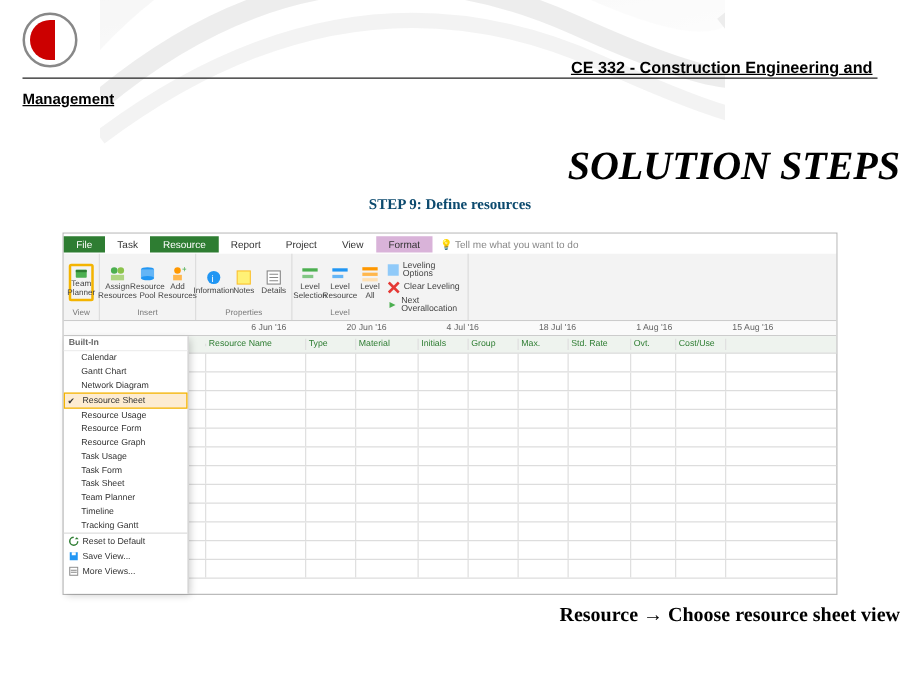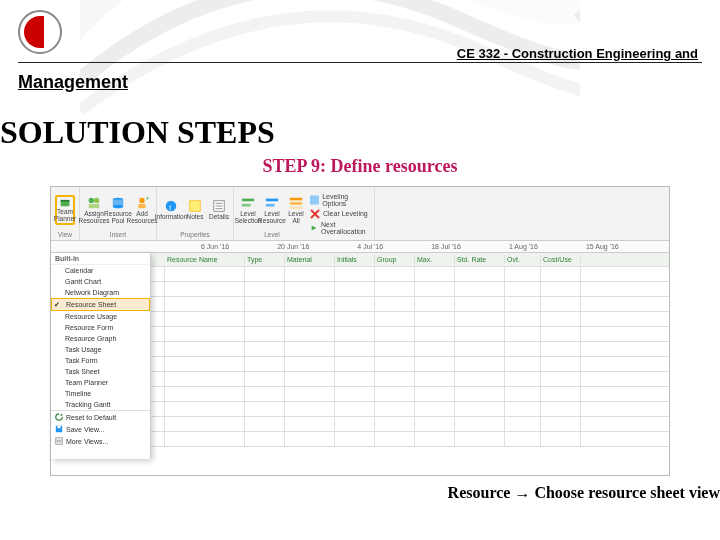--- a/index.html
+++ b/index.html
@@ -47,39 +47,40 @@
     position: absolute;
     right: 22px; top: 46px;
     font-size: 13px; font-weight: bold;
     text-decoration: underline;
     z-index: 2;
     margin-left: 23px;
   }
   .mgmt {
     position: absolute;
     left: 18px; top: 72px;
-    font-size: 18px; font-weight: bold;
+    font-size: 12px; font-weight: bold;
     text-decoration: underline;
     z-index: 2;
   }
   .title {
     position: absolute;
     left: 0; right: 0; top: 114px;
-    text-align: left;
+    text-align: right;
     font-family: "Times New Roman", serif;
     font-size: 32px; font-weight: bold;
     z-index: 2;
+    font-style: italic;
   }
   .step-label {
     position: absolute;
     left: 0; right: 0; top: 156px;
     text-align: center;
     font-family: "Times New Roman", serif;
-    font-size: 18px; font-weight: bold;
-    color: #be185d;
+    font-size: 12px; font-weight: bold;
+    color: #0c4a6e;
     z-index: 2;
   }
   .app {
     position: absolute;
     left: 50px; top: 186px;
     width: 620px; height: 290px;
     border: 1px solid #bbb;
     font-size: 8px;
     background: #fff;
     z-index: 2;
@@ -227,20 +228,30 @@
   <div class="logo"></div>
 </div>
 <div class="course-line"></div>
 <div class="course-text">CE 332 - Construction Engineering and</div>
 <div class="mgmt">Management</div>
 
 <div class="title">SOLUTION STEPS</div>
 <div class="step-label">STEP 9: Define resources</div>
 
 <div class="app">
+  <div class="ribbon-tabs">
+    <div class="tab file">File</div>
+    <div class="tab">Task</div>
+    <div class="tab active">Resource</div>
+    <div class="tab">Report</div>
+    <div class="tab">Project</div>
+    <div class="tab">View</div>
+    <div class="tab format">Format</div>
+    <div class="tell-me"><span class="bulb">💡</span><span>Tell me what you want to do</span></div>
+  </div>
 
   <div class="ribbon-body">
     <div class="rgroup">
       <div class="icons">
         <div class="ricon team-planner">
           <svg viewBox="0 0 16 16">
               <rect x="1" y="3" width="14" height="10" fill="#4caf50" rx="1"></rect>
               <rect x="1" y="3" width="14" height="3" fill="#2e7d32"></rect>
             </svg>
           <span>Team Planner</span>

